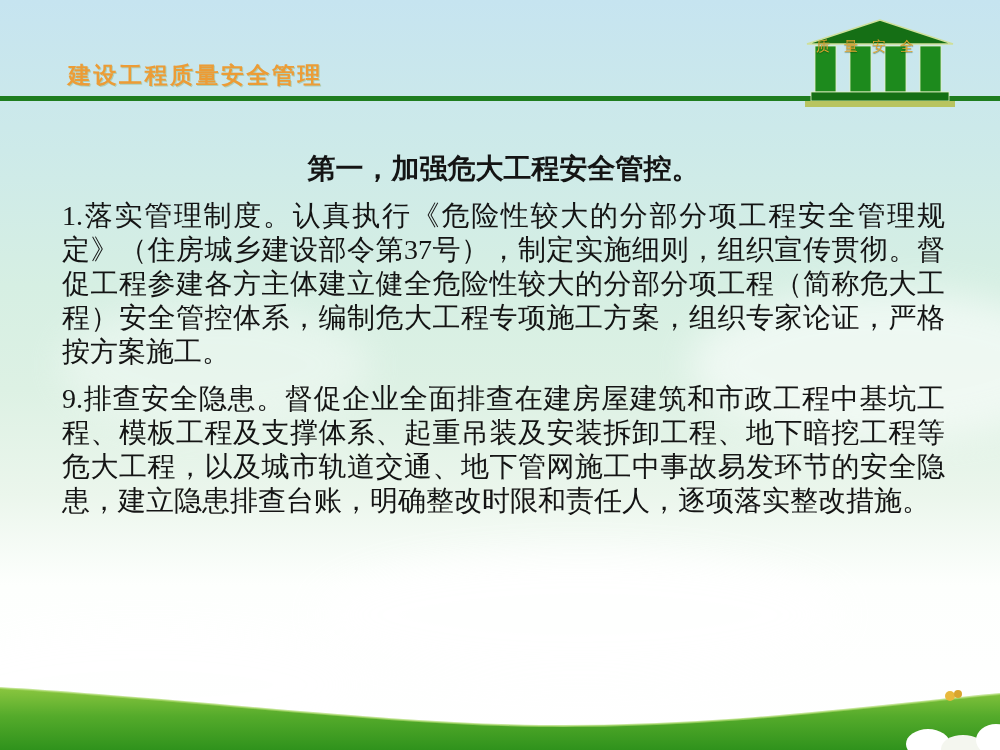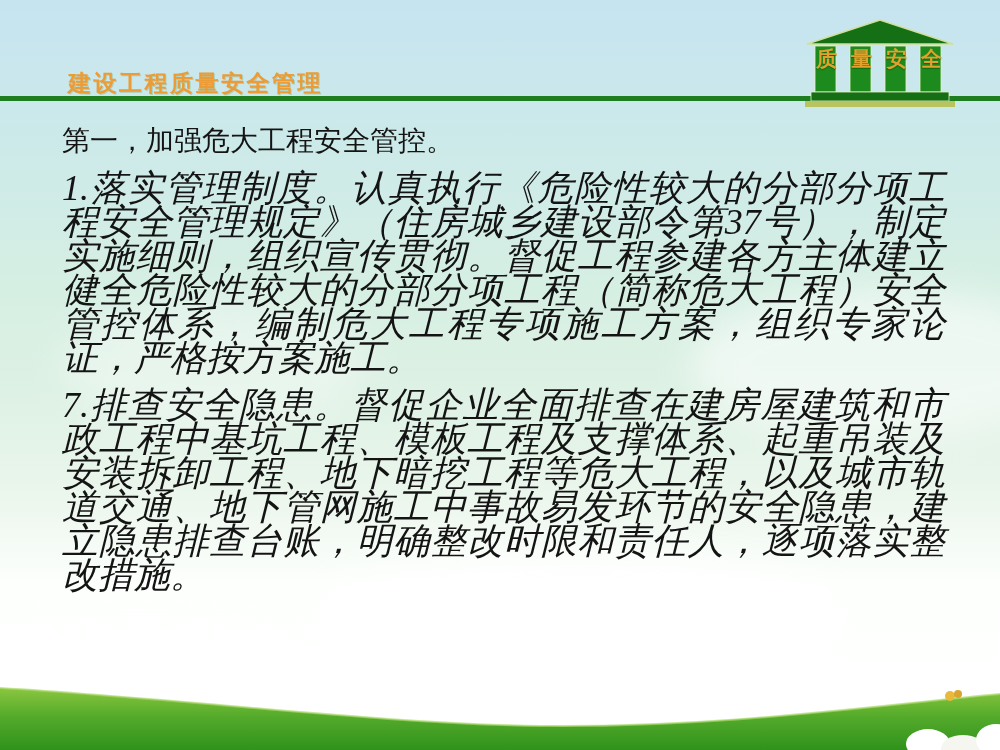--- a/index.html
+++ b/index.html
@@ -20,53 +20,51 @@
   .c2{left:690px; top:290px; width:390px; height:150px; opacity:.55;}
   .c3{left:-70px; top:630px; width:430px; height:110px; opacity:.9;}
   .c4{left:60px; top:300px; width:310px; height:130px; opacity:.35;}
 
   .header-text{
     position:absolute; left:68px; top:60px;
     font-family:"Liberation Sans","DejaVu Sans",sans-serif;
     font-weight:bold; font-size:23px; letter-spacing:2.5px;
     color:var(--header-orange,#ec9c36);
     text-shadow:1px 1px 0 rgba(120,160,90,.35);
-    margin-top:8px;
   }
   .divider{
     position:absolute; left:0; top:96px; width:1000px; height:5px;
     background:var(--line-green,#1e7d1f);
   }
   .logo{position:absolute; left:805px; top:18px; width:150px; height:90px;}
   .logo svg{display:block;}
   .logo-label{
-    position:absolute; left:11px; top:27px; width:140px;
+    position:absolute; left:11px; top:20px; width:140px;
     font-family:"Liberation Sans","DejaVu Sans",sans-serif;
-    font-weight:bold; font-size:21px; letter-spacing:14px;
+    font-weight:normal; font-size:14px; letter-spacing:14px;
     color:var(--logo-orange,#dfa22e);
     text-shadow:0 1px 1px rgba(0,60,0,.45);
     white-space:nowrap;
   }
 
   .content{position:absolute; left:62px; right:55px; top:118px; z-index:3;}
   .title{
     margin:0 0 0 24px; font-size:37px; line-height:48px; font-weight:bold;
     color:var(--title-green,#57a257);
     text-shadow:1px 1px 0 rgba(255,255,255,.6);
     white-space:nowrap;
   }
   .lead{
-    margin:6px 0 0 0; font-size:28px; line-height:34px;
-    font-weight:normal; color:var(--text-black,#141414);
+    margin:34px 0 0 0; font-size:28px; line-height:34px;
+    font-weight:bold; color:var(--text-black,#141414);text-align:center;
   }
   .para{
-    margin:13px 0 0 0; font-size:36px; line-height:34px;
+    margin:13px 0 0 0; font-size:28px; line-height:34px;
     color:var(--text-black,#141414);
     text-align:justify;
-    font-style:italic;
   }
 
   .grass{position:absolute; left:0; bottom:0; z-index:2;}
 </style>
 </head>
 <body>
 
 <div class="slide">
 
   <div class="cloud c1"></div>
@@ -86,21 +84,21 @@
       <rect x="115" y="28" width="21" height="46" fill="#1d8a1d" stroke="#e6efc6" stroke-width="0.8"></rect>
       <rect x="6" y="74" width="138" height="9" fill="#156f15" stroke="#e6efc6" stroke-width="0.8"></rect>
       <rect x="0" y="83" width="150" height="6" fill="#b8c45f"></rect>
     </svg>
     <span class="logo-label">质量安全</span>
   </div>
 
   <div class="content">
     <p class="lead">第一，加强危大工程安全管控。</p>
     <p class="para">1.落实管理制度。认真执行《危险性较大的分部分项工程安全管理规定》（住房城乡建设部令第37号），制定实施细则，组织宣传贯彻。督促工程参建各方主体建立健全危险性较大的分部分项工程（简称危大工程）安全管控体系，编制危大工程专项施工方案，组织专家论证，严格按方案施工。</p>
-    <p class="para">7.排查安全隐患。督促企业全面排查在建房屋建筑和市政工程中基坑工程、模板工程及支撑体系、起重吊装及安装拆卸工程、地下暗挖工程等危大工程，以及城市轨道交通、地下管网施工中事故易发环节的安全隐患，建立隐患排查台账，明确整改时限和责任人，逐项落实整改措施。</p>
+    <p class="para">9.排查安全隐患。督促企业全面排查在建房屋建筑和市政工程中基坑工程、模板工程及支撑体系、起重吊装及安装拆卸工程、地下暗挖工程等危大工程，以及城市轨道交通、地下管网施工中事故易发环节的安全隐患，建立隐患排查台账，明确整改时限和责任人，逐项落实整改措施。</p>
   </div>
 
   <svg class="grass" width="1000" height="70" viewBox="0 0 1000 70">
     <defs>
       <linearGradient id="g-grass" x1="0" y1="0" x2="0" y2="1">
         <stop offset="0" stop-color="#8ac63f"></stop>
         <stop offset="0.45" stop-color="#55ab2b"></stop>
         <stop offset="1" stop-color="#2f921c"></stop>
       </linearGradient>
     </defs>

